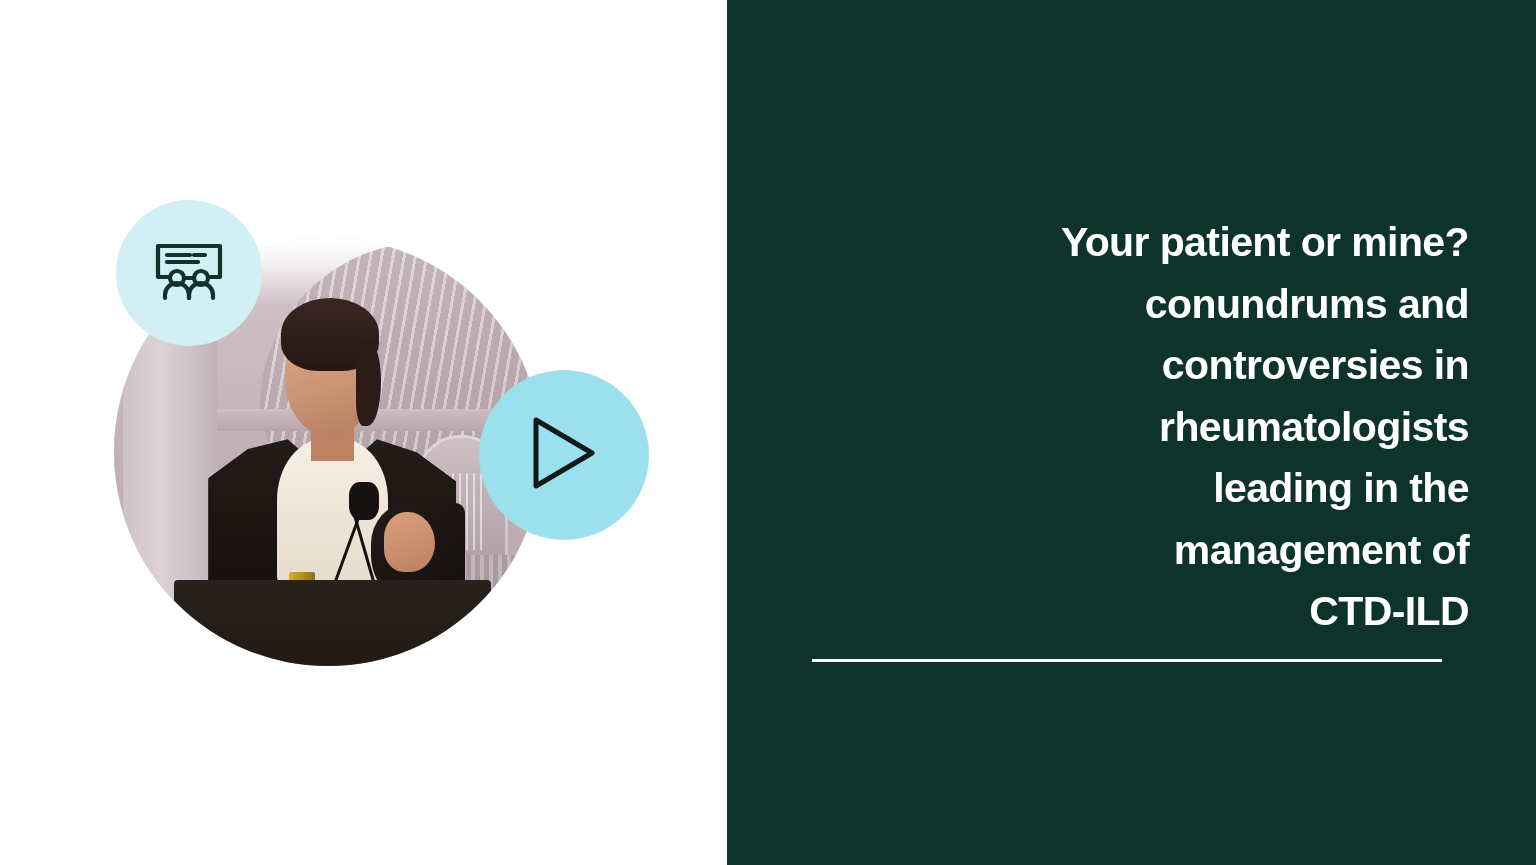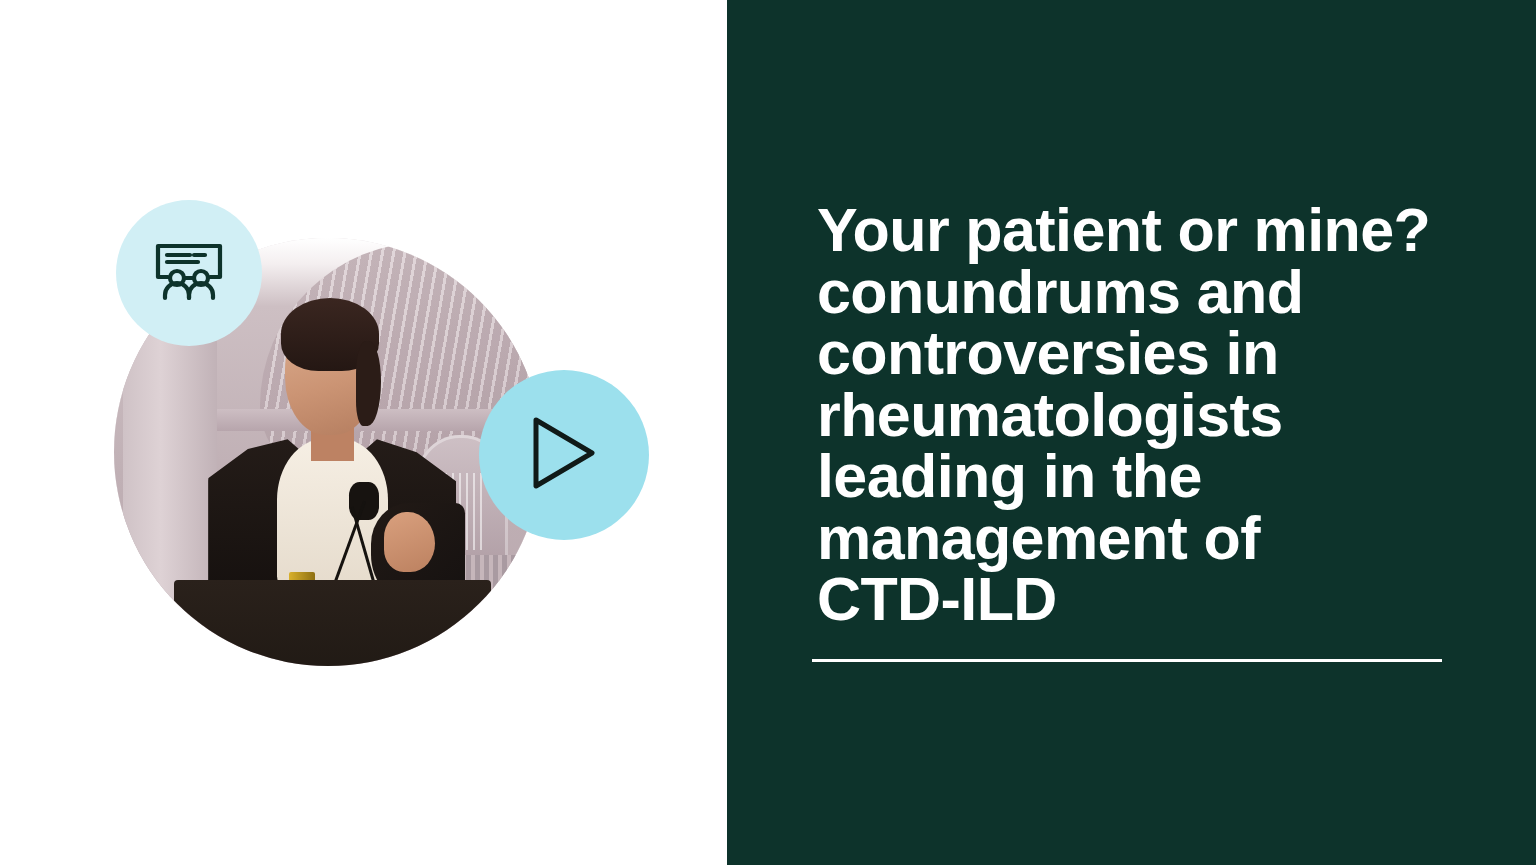--- a/index.html
+++ b/index.html
@@ -260,28 +260,29 @@
     top: 0;
     width: 809px;
     height: 865px;
     background: #0d332b;
   }
   .title {
     position: absolute;
     left: 86px;
     top: 196px;
     width: 640px;
-    margin: 4px;
+    margin: 16px;
     color: #ffffff;
     font-family: "Liberation Sans", sans-serif;
     font-weight: 700;
-    font-size: 61px;
+    font-size: 41px;
     line-height: 61.5px;
     letter-spacing: -0.6px;
     white-space: pre-line;
+    text-align: right;
   }
   .rule {
     position: absolute;
     left: 85px;
     top: 659px;
     width: 630px;
     height: 3px;
     background: #ffffff;
   }
 </style>

